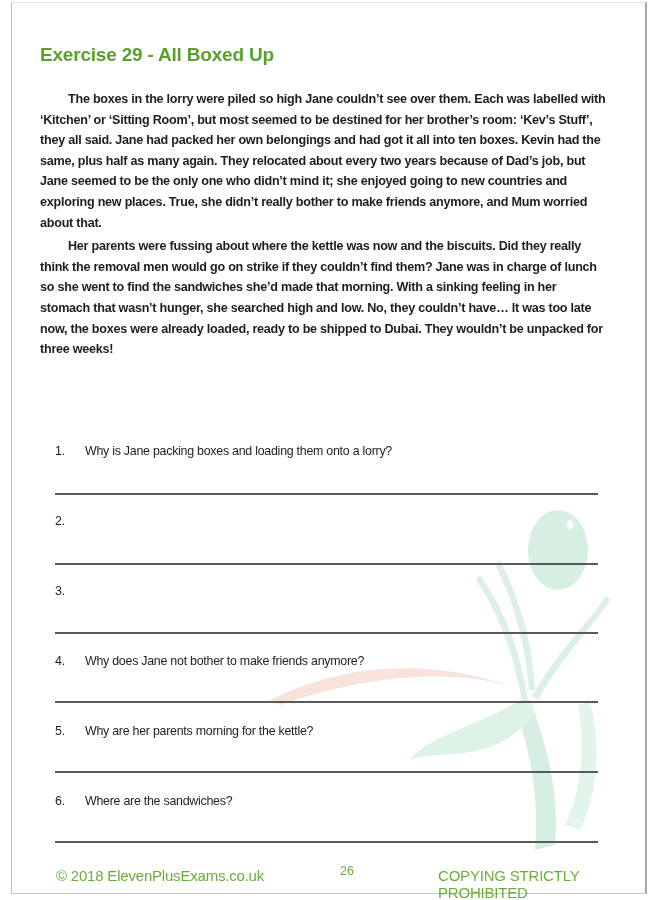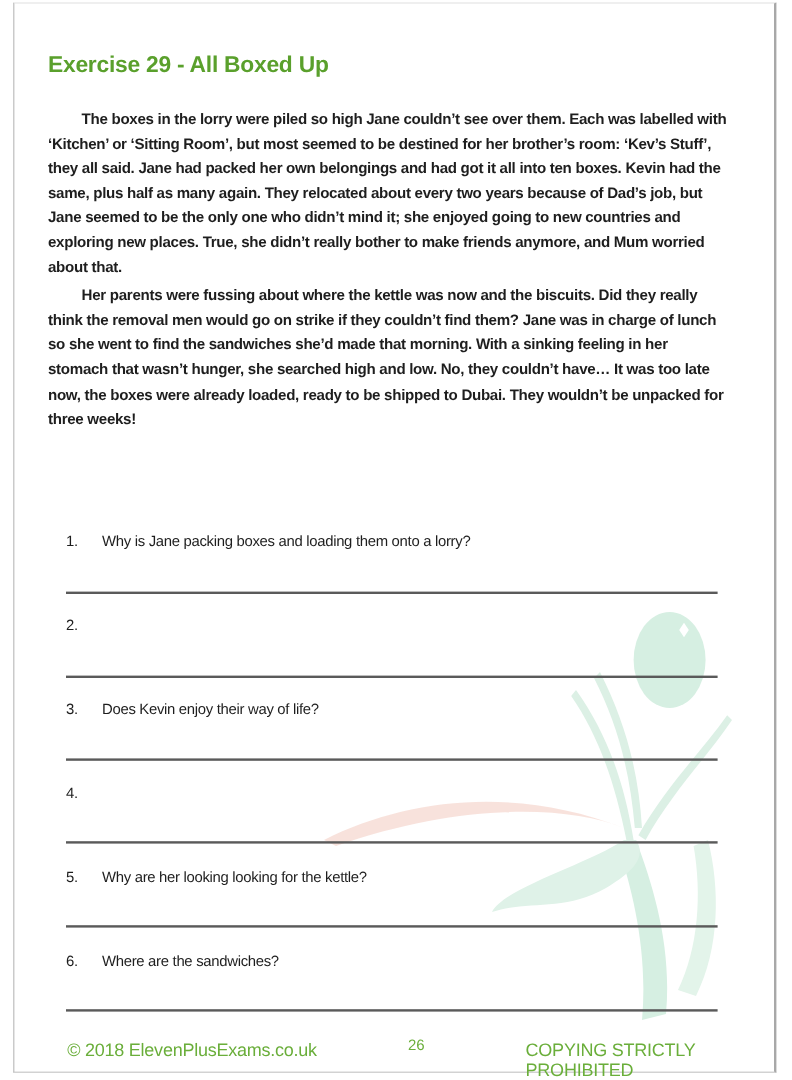--- a/index.html
+++ b/index.html
@@ -130,32 +130,32 @@
 </div>
 <div class="answer-line" style="top:493px;"></div>
 
 <div class="question" style="top:514px;">
   <span class="num">2.</span>
 </div>
 <div class="answer-line" style="top:563px;"></div>
 
 <div class="question" style="top:584px;">
   <span class="num">3.</span>
-  <span>Does Kevin enjoy their way of life?</span>
 </div>
 <div class="answer-line" style="top:632px;"></div>
 
 <div class="question" style="top:654px;">
   <span class="num">4.</span>
+  <span>Why does Jane not bother to make friends anymore?</span>
 </div>
 <div class="answer-line" style="top:701px;"></div>
 
 <div class="question" style="top:724px;">
   <span class="num">5.</span>
-  <span>Why are her looking looking for the kettle?</span>
+  <span>Why are her parents morning for the kettle?</span>
 </div>
 <div class="answer-line" style="top:771px;"></div>
 
 <div class="question" style="top:794px;">
   <span class="num">6.</span>
   <span>Where are the sandwiches?</span>
 </div>
 <div class="answer-line" style="top:841px;"></div>
 
 <span class="footer-text" style="left:56px;">© 2018 ElevenPlusExams.co.uk</span>

